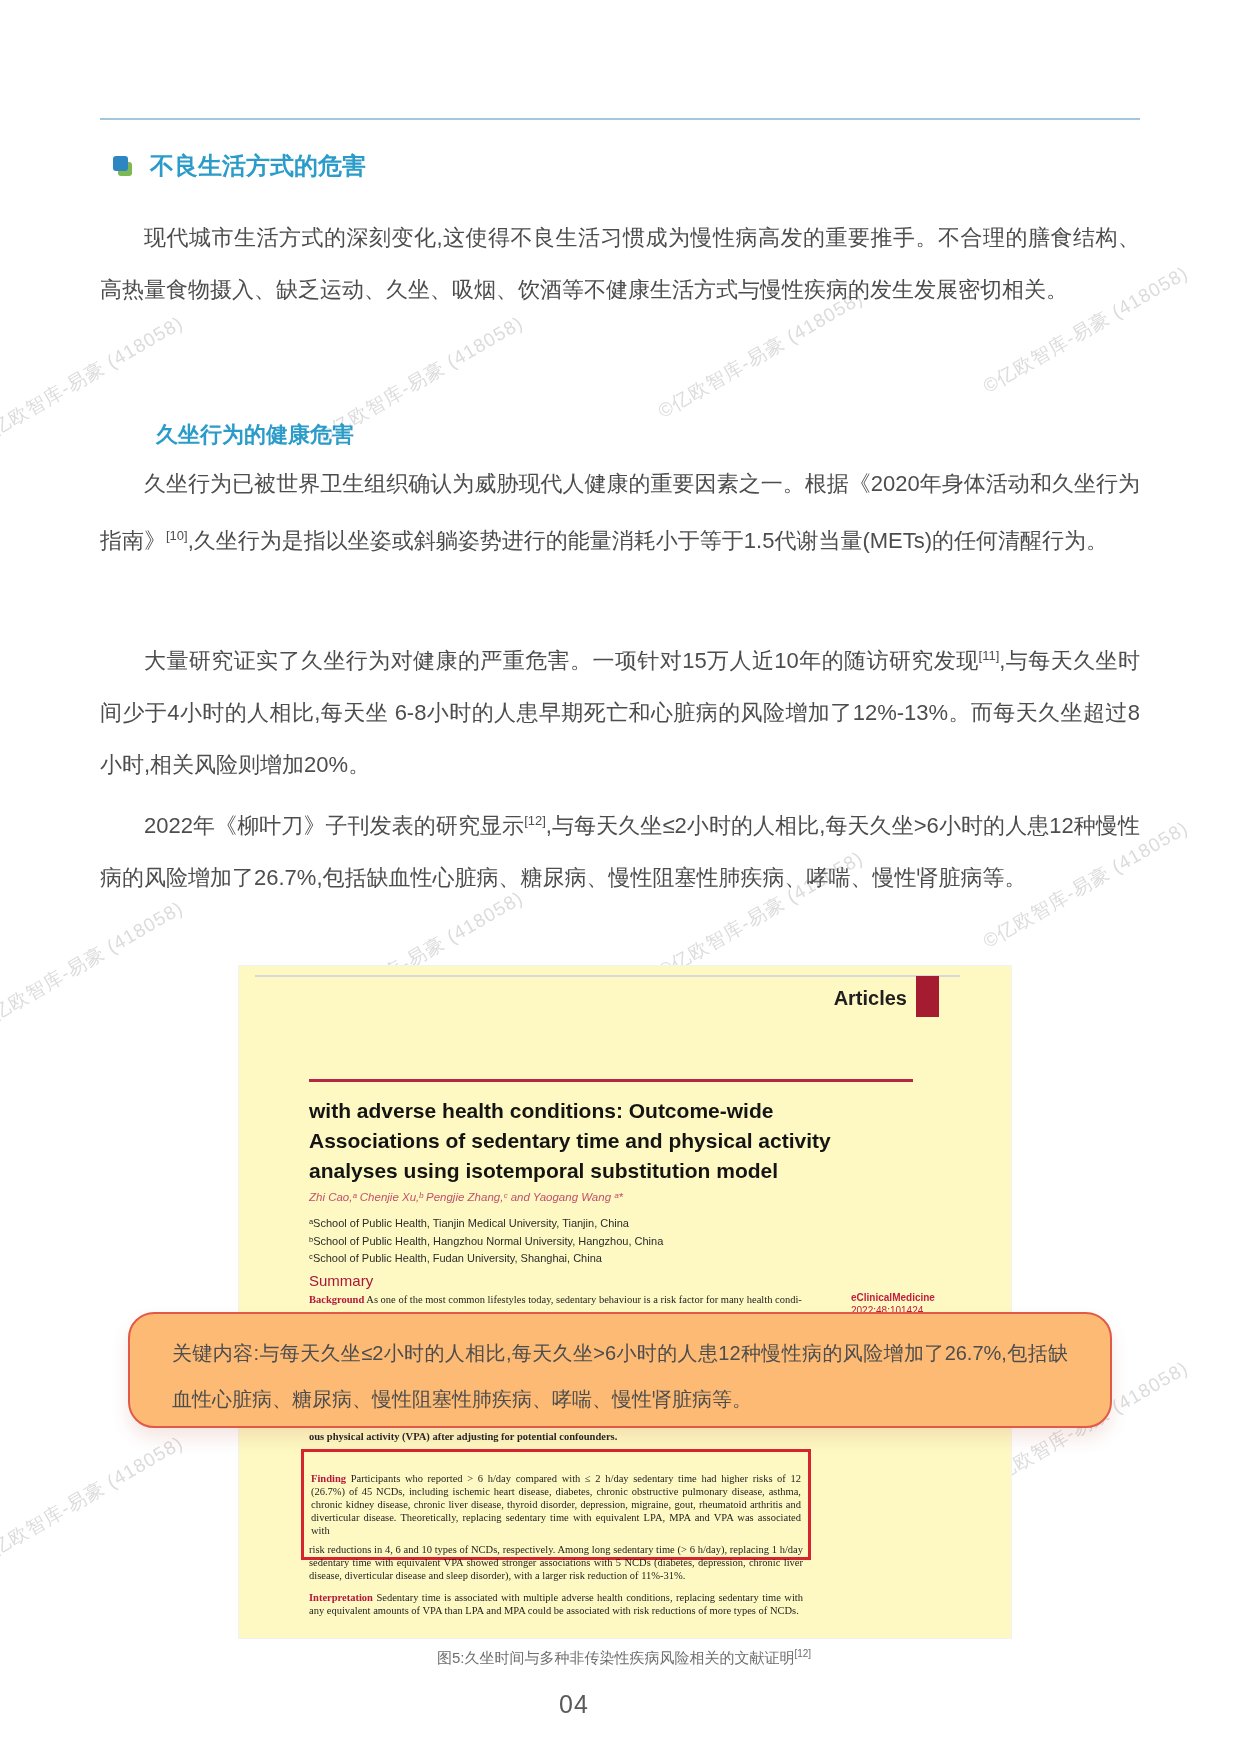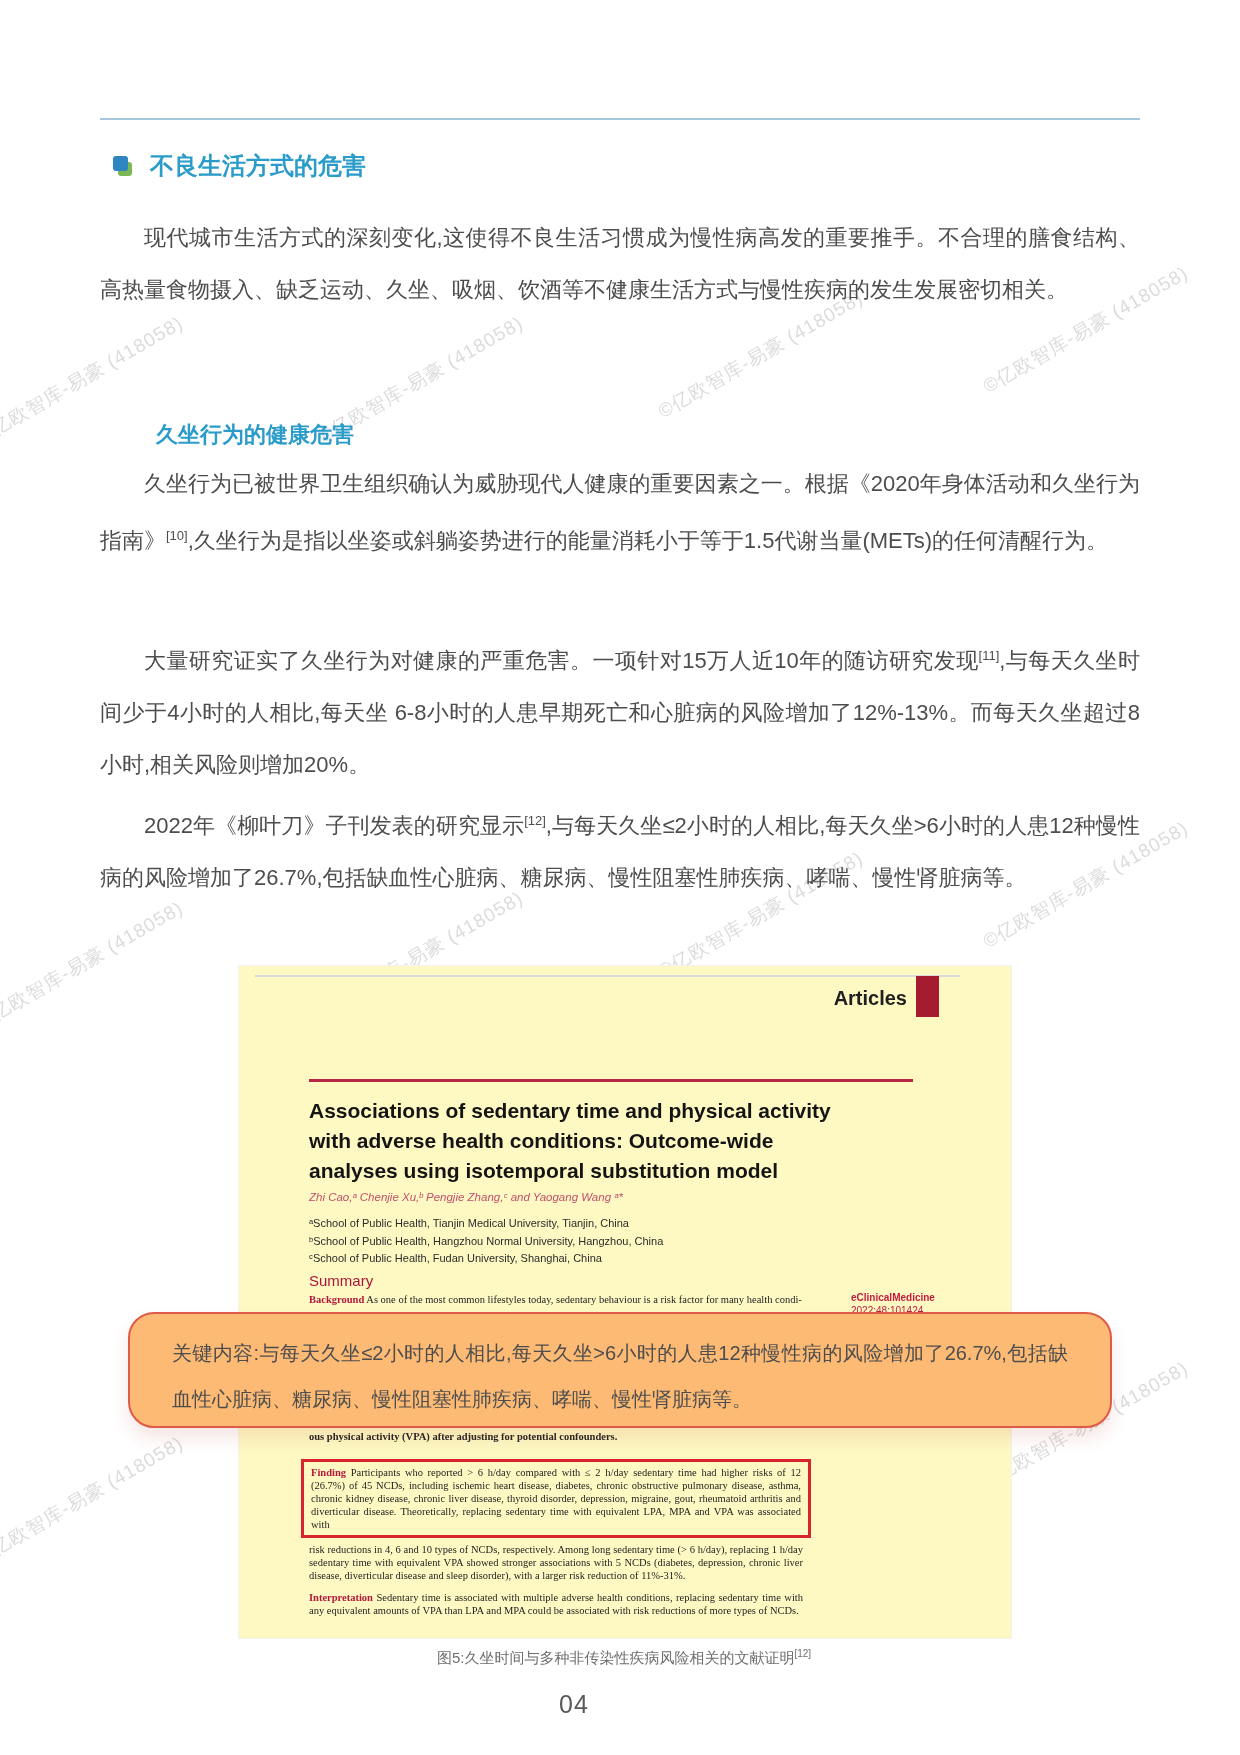--- a/index.html
+++ b/index.html
@@ -47,21 +47,21 @@
   .fig-rule { position:absolute; left:70px; top:113px; width:604px; height:3px; background:#b42846; }
   .fig-title { position:absolute; left:70px; top:130px; width:580px; font-size:21px; line-height:30px; font-weight:700; color:#141414; }
   .fig-authors { position:absolute; left:70px; top:225px; font-size:11.5px; font-style:italic; color:#c14f6e; }
   .fig-affils { position:absolute; left:70px; top:249px; font-size:11px; line-height:17.5px; color:#2b2b2b; }
   .fig-summary { position:absolute; left:70px; top:306px; font-size:15px; font-weight:400; color:#ad1538; }
   .fig-serif { font-family:"Liberation Serif", serif; }
   .fig-bg { position:absolute; left:70px; top:327px; width:540px; font-size:10.5px; line-height:13px; color:#1d1d1d; text-align:justify; }
   .red-label { color:#b5173b; font-weight:700; }
   .fig-journal { position:absolute; left:612px; top:325px; width:95px; font-size:10px; line-height:13px; color:#c21d3f; font-weight:700; }
   .fig-cutline { position:absolute; left:70px; top:465px; width:540px; font-size:10.5px; color:#222; font-weight:600; }
-  .fig-findbox { position:absolute; left:62px; top:483px; width:490px; border:3px solid #d8242f; padding:4px 7px; font-size:10.5px; line-height:13px; color:#1d1d1d; text-align:justify;margin-top:10px; }
+  .fig-findbox { position:absolute; left:62px; top:483px; width:490px; border:3px solid #d8242f; padding:20px 7px; font-size:10.5px; line-height:13px; color:#1d1d1d; text-align:justify; }
   .fig-findcont { position:absolute; left:70px; top:577px; width:494px; font-size:10.5px; line-height:13px; color:#1d1d1d; text-align:justify; }
   .fig-interp { position:absolute; left:70px; top:625px; width:494px; font-size:10.5px; line-height:13px; color:#1d1d1d; text-align:justify; }
 
   
   .callout {
     position:absolute; left:128px; top:1312px; width:984px; height:116px;
     background:#fdba74; border:2px solid #e05a47; border-radius:26px;
     box-shadow:0 10px 18px rgba(180,80,60,0.14);
     box-sizing:border-box; padding:16px 42px 0 42px;
     font-size:20px; line-height:46px; color:#4d4d4d; text-align:justify;
@@ -109,22 +109,22 @@
 
   <p class="para" style="top:773px;"><span>2022年《柳叶刀》子刊发表的研究显示</span><sup class="cn-sup">[12]</sup><span>,与每天久坐≤2小时的人相比,每天久坐&gt;6小时的人患12种慢性病的风险增加了26.7%,包括缺血性心脏病、糖尿病、慢性阻塞性肺疾病、哮喘、慢性肾脏病等。</span></p>
 
   <div class="figure">
     <div class="fig-topline"></div>
     <div class="fig-articles">Articles</div>
     <div class="fig-redblock"></div>
     <div class="fig-rule"></div>
 
     <div class="fig-title">
+      <div>with adverse health conditions: Outcome-wide</div>
       <div>Associations of sedentary time and physical activity</div>
-      <div>with adverse health conditions: Outcome-wide</div>
       <div>analyses using isotemporal substitution model</div>
     </div>
 
     <div class="fig-authors">Zhi Cao,ᵃ Chenjie Xu,ᵇ Pengjie Zhang,ᶜ and Yaogang Wang ᵃ*</div>
 
     <div class="fig-affils">
       <div>ᵃSchool of Public Health, Tianjin Medical University, Tianjin, China</div>
       <div>ᵇSchool of Public Health, Hangzhou Normal University, Hangzhou, China</div>
       <div>ᶜSchool of Public Health, Fudan University, Shanghai, China</div>
     </div>

